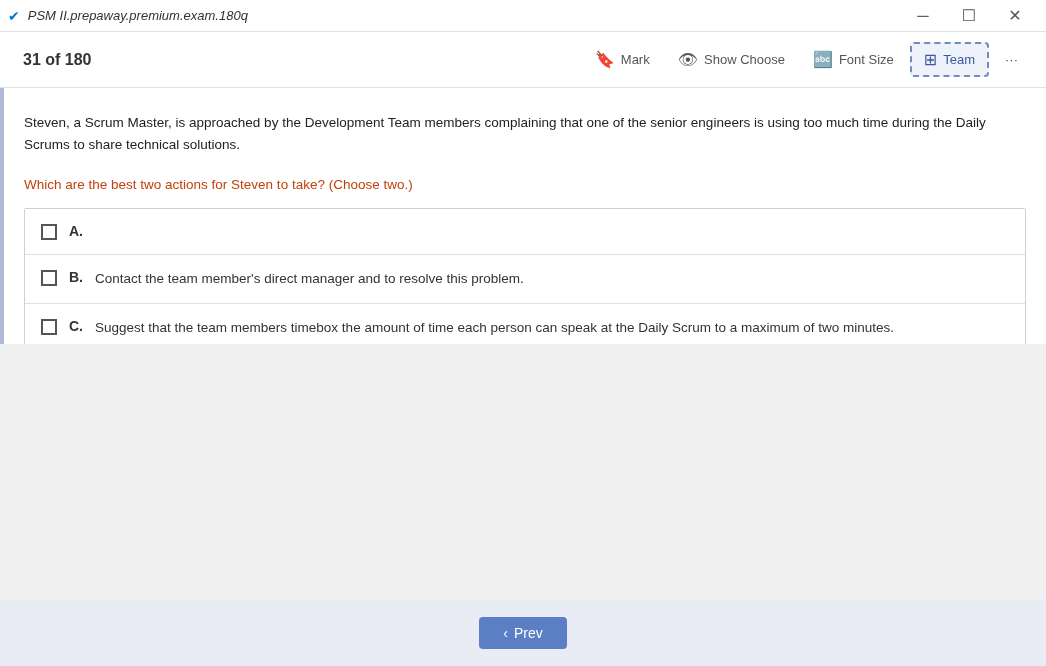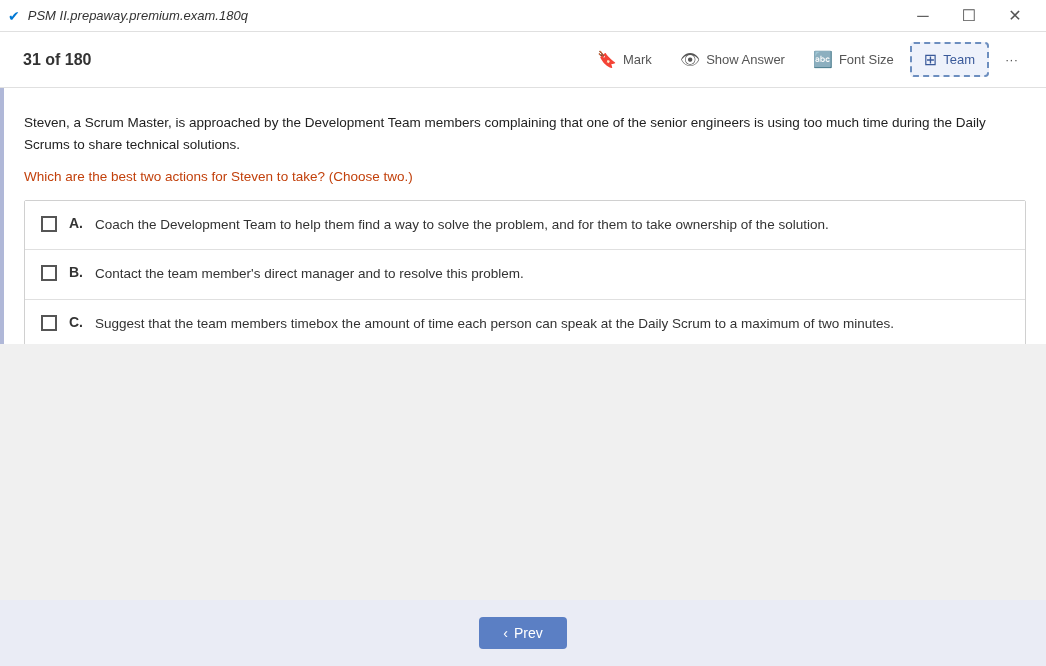--- a/index.html
+++ b/index.html
@@ -36,21 +36,21 @@
     .toolbar-btn.active {
       border: 2px dashed #6c8ebf; background: #eef2fb; color: #3a5a9a;
     }
     .toolbar-icon { font-size: 16px; }
 
     
     .main-content {
       background: #fff; padding: 24px 20px 16px 20px;
       flex: 1;
     }
-    .question-text { font-size: 13.5px; color: #222; line-height: 1.6; margin-bottom: 14px; }
+    .question-text { font-size: 13.5px; color: #222; line-height: 1.6; margin-bottom: 22px; }
     .instruction { font-size: 13.5px; color: #c2410c; margin-bottom: 16px; }
 
     
     .options-container {
       border: 1px solid #d0d0d0; border-radius: 2px;
     }
     .option-row {
       display: flex; align-items: flex-start; padding: 14px 16px;
       border-bottom: 1px solid #e0e0e0; cursor: pointer;
       background: #fff;
@@ -102,21 +102,21 @@
 
   <div class="toolbar">
     <div class="toolbar-left">31 of 180</div>
     <div class="toolbar-right">
       <button class="toolbar-btn">
         <span class="toolbar-icon">🔖</span>
         <span>Mark</span>
       </button>
       <button class="toolbar-btn">
         <span class="toolbar-icon">👁</span>
-        <span>Show Answer</span>
+        <span>Show Choose</span>
       </button>
       <button class="toolbar-btn">
         <span class="toolbar-icon">🔤</span>
         <span>Font Size</span>
       </button>
       <button class="toolbar-btn active">
         <span class="toolbar-icon">⊞</span>
         <span>Team</span>
       </button>
       <button class="toolbar-btn">
@@ -129,21 +129,20 @@
     <div style="position:absolute;left:0;top:0;width:4px;height:100%;background:#b0b8d8;"></div>
     <div class="main-content" style="margin-left:4px;">
       <p class="question-text">Steven, a Scrum Master, is approached by the Development Team members complaining that one of the senior engineers is using too much time during the Daily Scrums to share technical solutions.</p>
       <p class="instruction">Which are the best two actions for Steven to take? (Choose two.)</p>
 
       <div class="options-container">
 
         <div class="option-row">
           <div class="option-checkbox"></div>
           <span class="option-label">A.</span>
-          <span class="option-text">Coach the Development Team to help them find a way to solve the problem, and for them to take ownership of the solution.</span>
         </div>
 
         <div class="option-row">
           <div class="option-checkbox"></div>
           <span class="option-label">B.</span>
           <span class="option-text">Contact the team member's direct manager and to resolve this problem.</span>
         </div>
 
         <div class="option-row">
           <div class="option-checkbox"></div>

